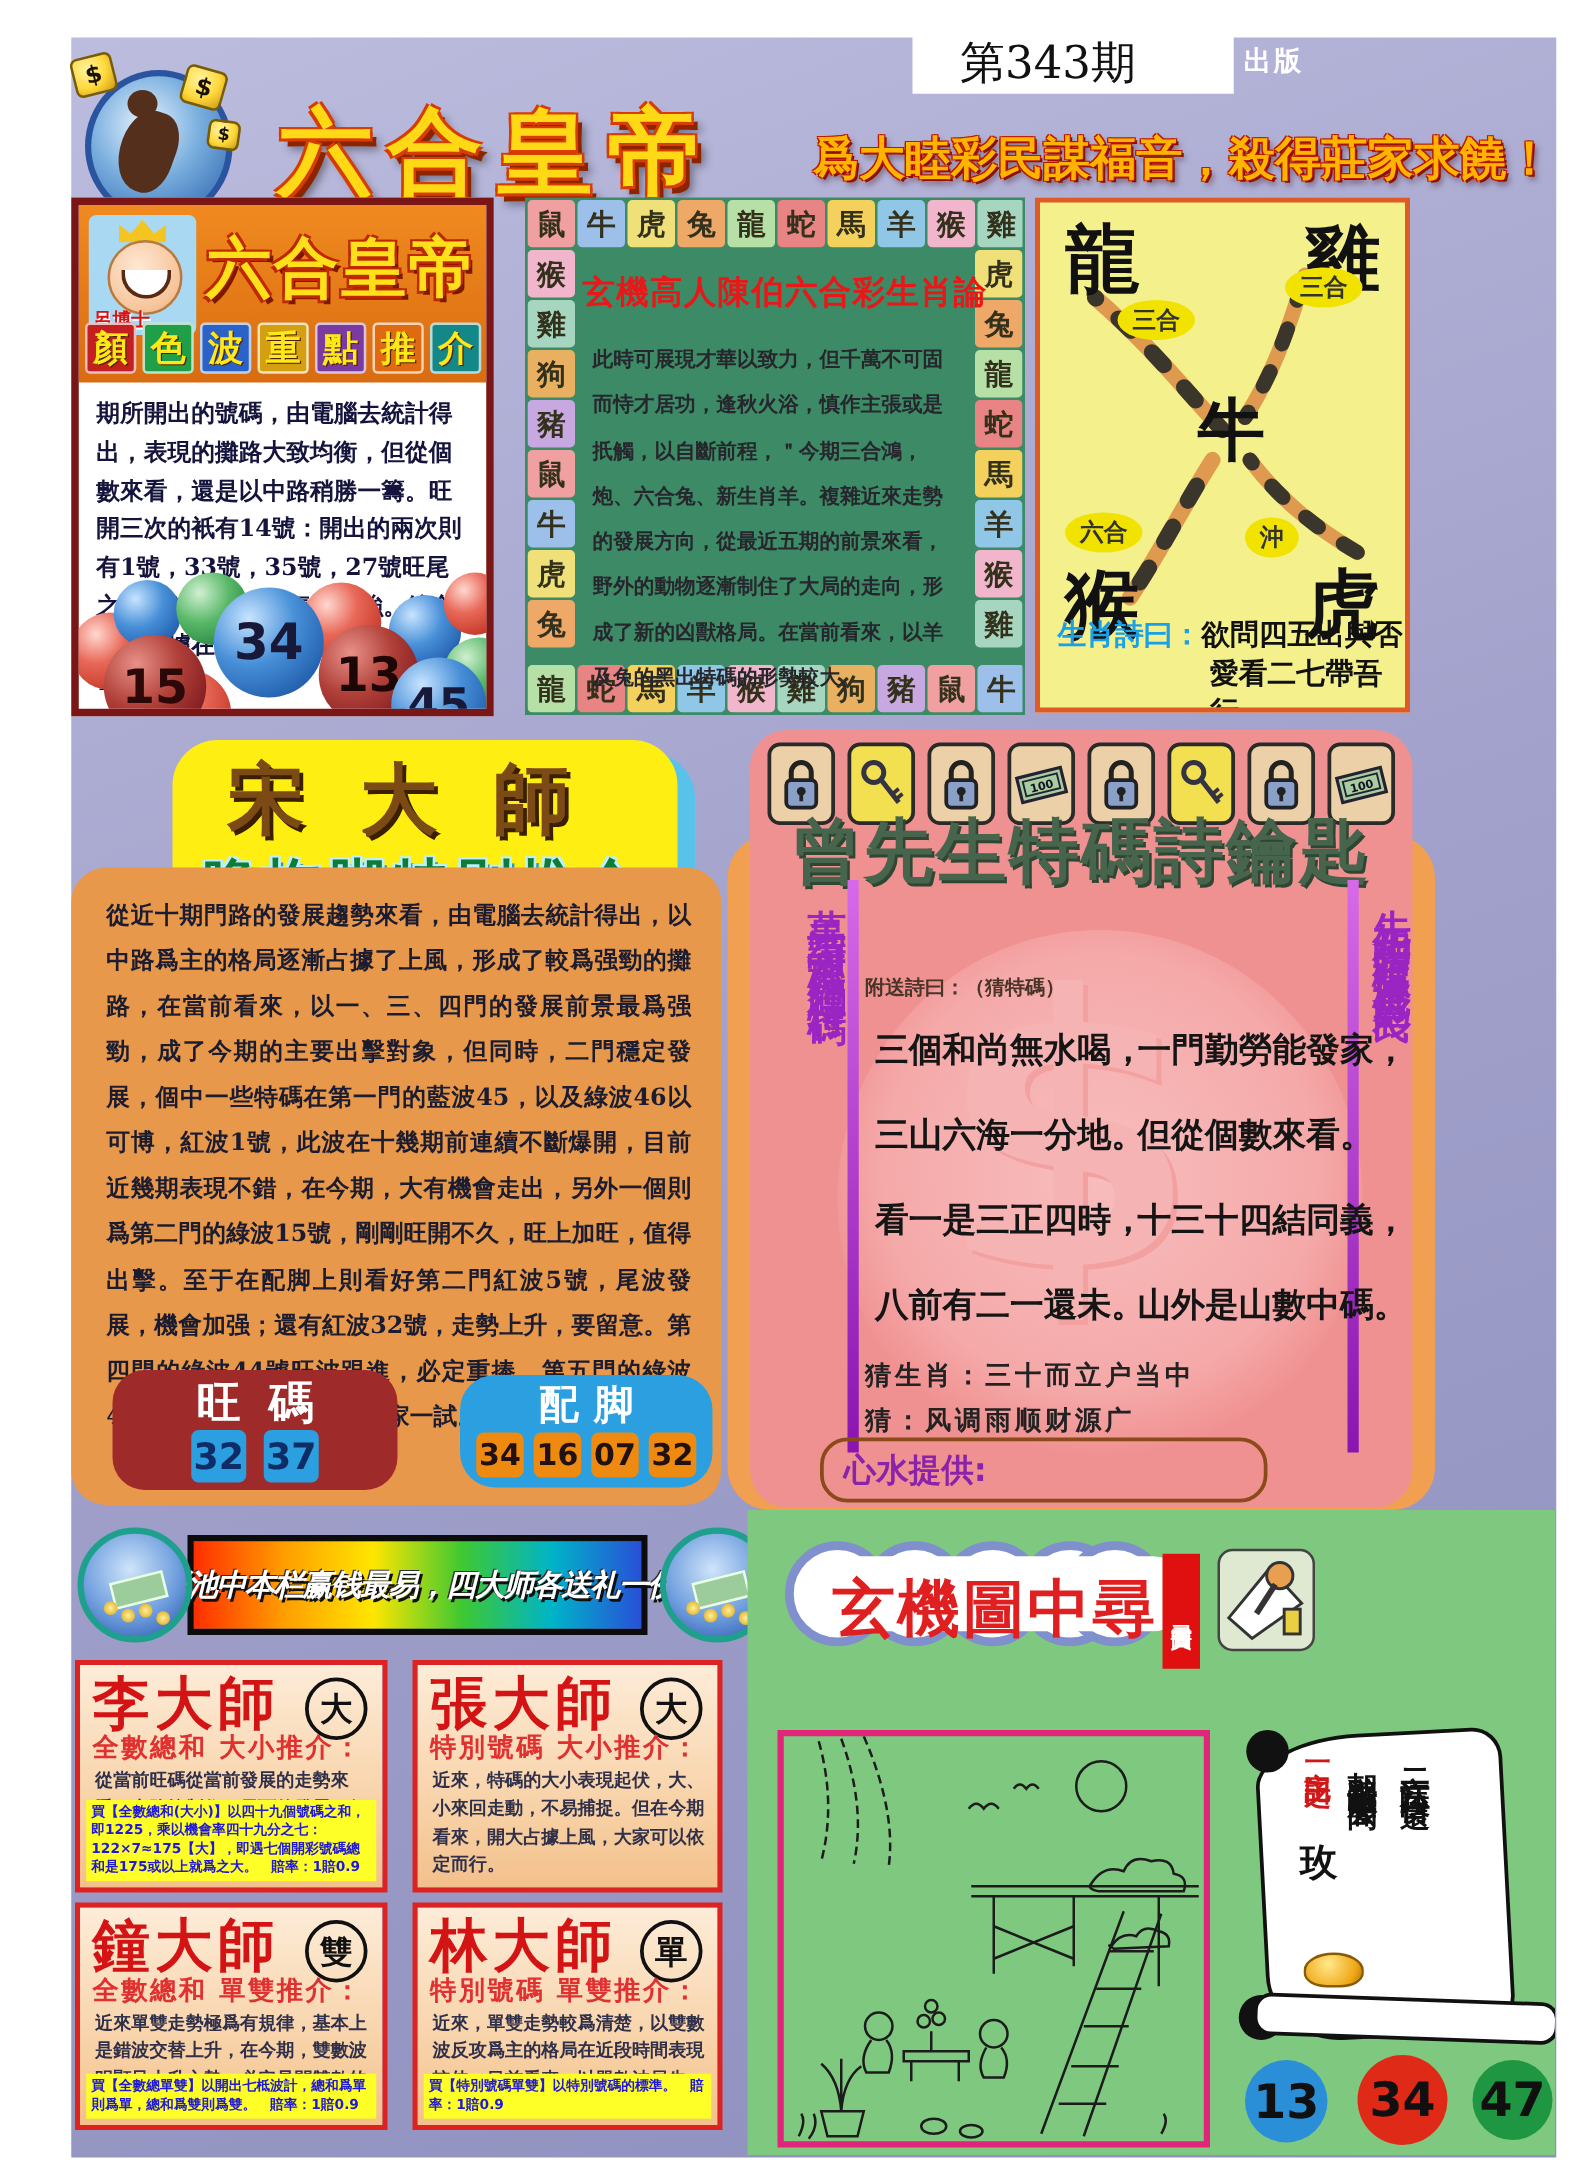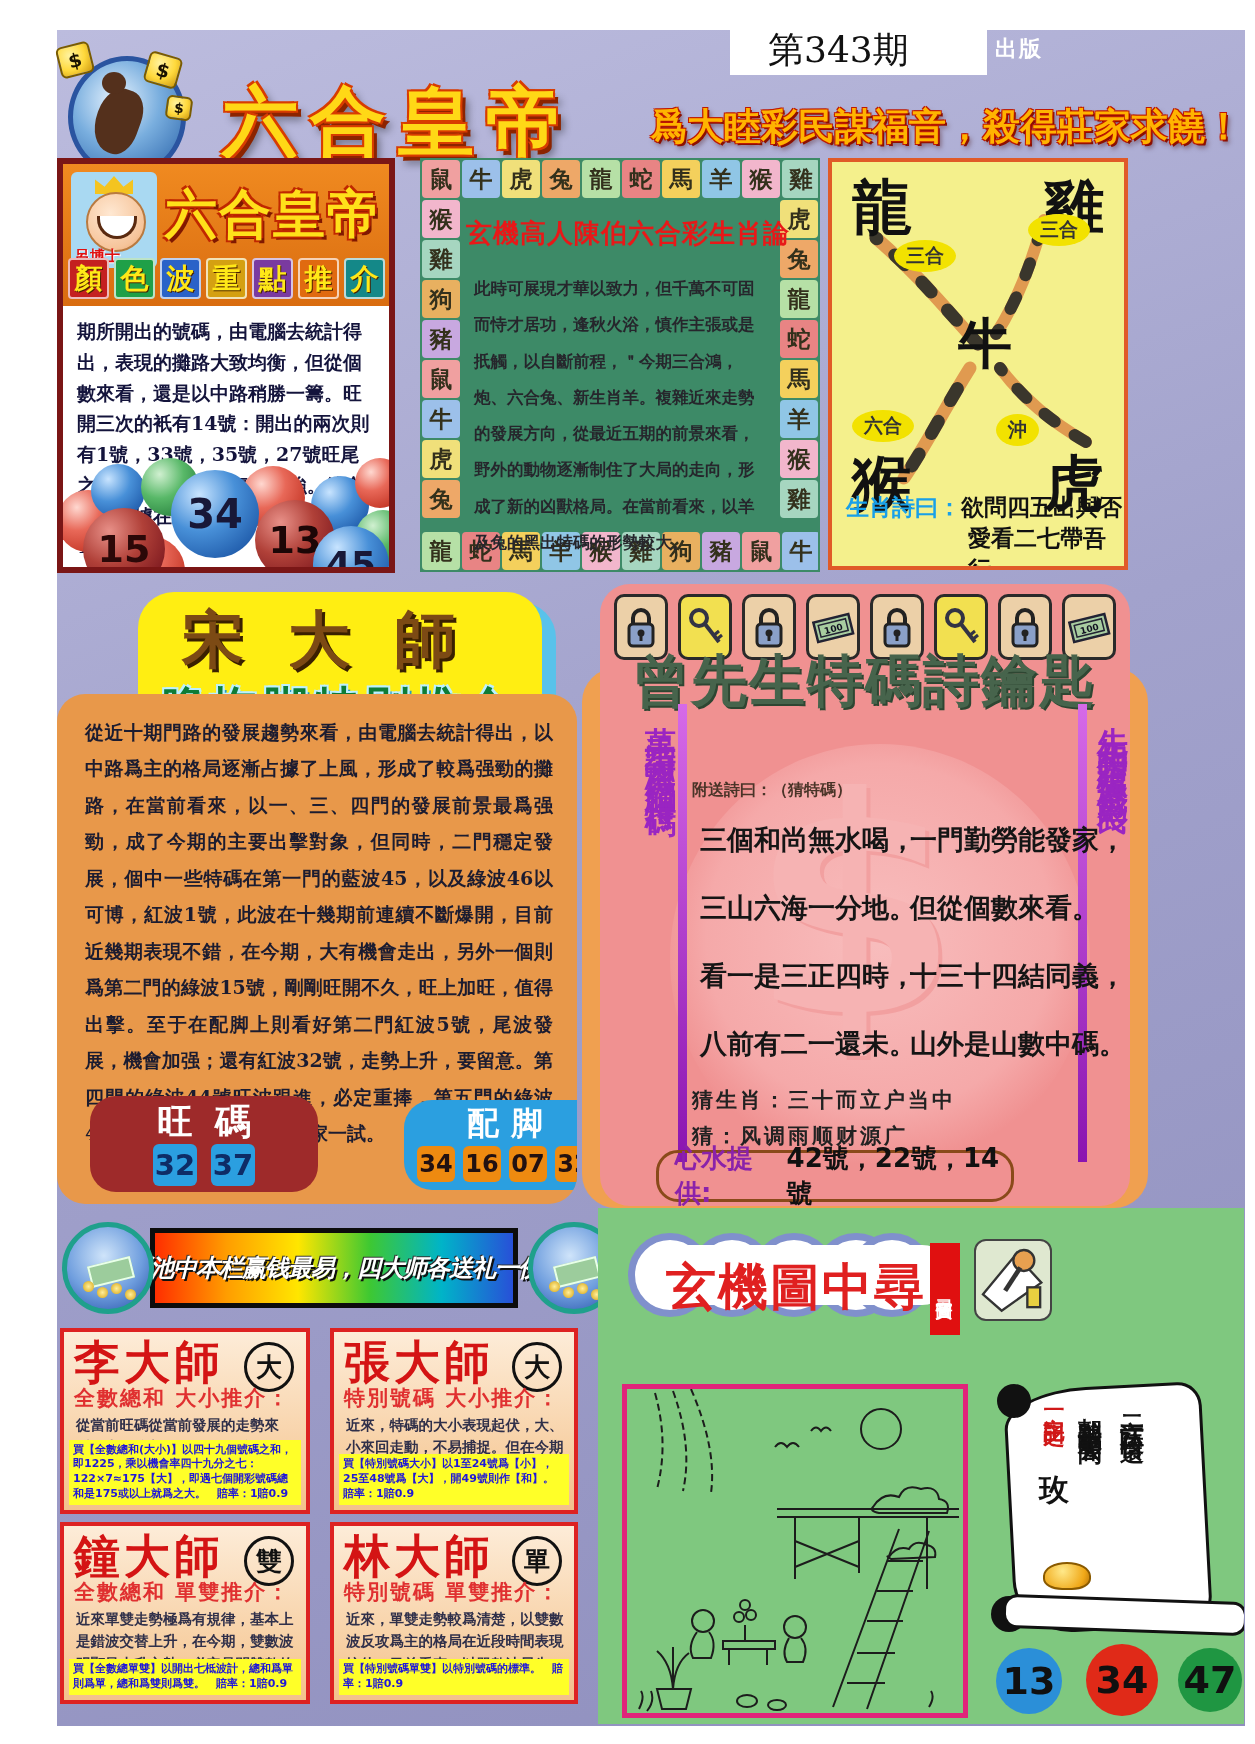--- a/index.html
+++ b/index.html
@@ -78,21 +78,21 @@
     text-shadow:-2px -2px 0 #bdf0ff,2px 2px 0 #bdf0ff,2px -2px 0 #bdf0ff,-2px 2px 0 #bdf0ff,4px 4px 0 #2a9ac0;}
   #song-box{left:57px;top:694px;width:520px;height:510px;background:#e8984a;border-radius:28px;overflow:hidden;}
   #song-body{position:absolute;left:28px;top:20px;width:468px;font-size:19px;line-height:1.92;font-weight:bold;color:#1c1c30;
     font-family:"DejaVu Serif",serif;text-align:justify;}
   #hot-box{position:absolute;left:33px;top:402px;width:228px;height:96px;background:#9e2a2a;border-radius:26px;}
   #hot-label{position:absolute;left:0;right:0;top:2px;text-align:center;font-size:36px;font-weight:bold;color:#fff;letter-spacing:22px;text-indent:22px;}
   .numtile-row{position:absolute;left:0;right:0;display:flex;justify-content:center;gap:14px;}
   .numtile{width:44px;height:42px;border-radius:6px;display:flex;align-items:center;justify-content:center;font-size:29px;font-weight:bold;}
   .numtile.blue{background:#2b9fe0;color:#0e2c66;}
   .numtile.orange{background:#ee8a10;color:#211;}
-  #pair-box{position:absolute;left:311px;top:406px;width:202px;height:90px;background:#2b9fe0;border-radius:28px;margin-left:36px;}
+  #pair-box{position:absolute;left:311px;top:406px;width:202px;height:90px;background:#2b9fe0;border-radius:28px;}
   #pair-label{position:absolute;left:0;right:0;top:2px;text-align:center;font-size:32px;font-weight:bold;color:#fff;letter-spacing:12px;text-indent:12px;}
   #pair-box .numtile{width:38px;height:36px;font-size:24px;}
   
   #zeng-under{left:582px;top:668px;width:566px;height:540px;background:#f0a050;border-radius:34px;}
   #zeng-box{left:600px;top:584px;width:530px;height:622px;background:#f09191;border-radius:30px;overflow:hidden;}
   #wm-blob{position:absolute;left:70px;top:160px;width:420px;height:430px;border-radius:50%;
     background:radial-gradient(circle at 50% 45%,#f8bdbd 0%,#f5a9a9 55%,rgba(245,169,169,0) 72%);}
   #wm-dollar{position:absolute;left:150px;top:150px;font-size:300px;font-weight:bold;color:#f6b3b3;text-shadow:4px 4px 0 #f2a0a0;}
   #tile-row{position:absolute;left:14px;top:10px;display:flex;gap:10px;}
   .itile{width:54px;height:66px;background:#ecd0a8;border:3px solid #2a2a2a;border-radius:10px;
@@ -403,21 +403,20 @@
     <span class="poem-line" style="left:100px;top:306px;">三山六海一分地。</span>
     <span class="poem-line" style="left:310px;top:306px;">但從個數來看。</span>
     <span class="poem-line" style="left:100px;top:374px;">看一是三正四時，</span>
     <span class="poem-line" style="left:310px;top:374px;">十三十四結同義，</span>
     <span class="poem-line" style="left:100px;top:442px;">八前有二一還未。</span>
     <span class="poem-line" style="left:310px;top:442px;">山外是山數中碼。</span>
     <div id="guess-zodiac">猜生肖：三十而立户当中</div>
     <div id="guess-line">猜：风调雨顺财源广</div>
     <div id="tips-box">
       <span class="lbl">心水提供:</span>
-      <span class="nums">42號，22號，14號</span>
     </div>
   </div>
 
   <div id="banner-bar" class="abs">
     <span id="banner-text">彩池中本栏赢钱最易，四大师各送礼一份</span>
   </div>
   <div class="bcircle abs" style="left:62px;top:1222px;">
     <div class="note"></div>
     <div class="coin" style="left:16px;top:54px;"></div>
       <div class="coin" style="left:30px;top:60px;"></div>
@@ -437,21 +436,20 @@
     <div class="mbadge">大</div>
     <div class="msub">全數總和 大小推介：</div>
     <div class="mbody">從當前旺碼從當前發展的走勢來看，中路控制住了局面的發展，但大路處在上升之際，可以博定大。</div>
     <div class="mnote">買【全數總和(大小)】以四十九個號碼之和，即1225，乘以機會率四十九分之七：122×7≈175【大】，即遇七個開彩號碼總和是175或以上就爲之大。　賠率：1賠0.9</div>
   </div>
   <div class="mbox" style="left:330px;top:1328px;width:248px;height:186px;">
     <div class="mname">張大師</div>
     <div class="mbadge">大</div>
     <div class="msub">特別號碼 大小推介：</div>
     <div class="mbody">近來，特碼的大小表現起伏，大、小來回走動，不易捕捉。但在今期看來，開大占據上風，大家可以依定而行。</div>
-    <div class="mnote">買【特別號碼大小】以1至24號爲【小】，25至48號爲【大】，開49號則作【和】。　賠率：1賠0.9</div>
   </div>
   <div class="mbox" style="left:60px;top:1522px;width:250px;height:182px;">
     <div class="mname">鐘大師</div>
     <div class="mbadge">雙</div>
     <div class="msub">全數總和 單雙推介：</div>
     <div class="mbody">近來單雙走勢極爲有規律，基本上是錯波交替上升，在今期，雙數波明顯呈上升之勢，必定是開雙數的局面。</div>
     <div class="mnote">買【全數總單雙】以開出七柢波計，總和爲單則爲單，總和爲雙則爲雙。　賠率：1賠0.9</div>
   </div>
   <div class="mbox" style="left:330px;top:1522px;width:248px;height:182px;">
     <div class="mname">林大師</div>

